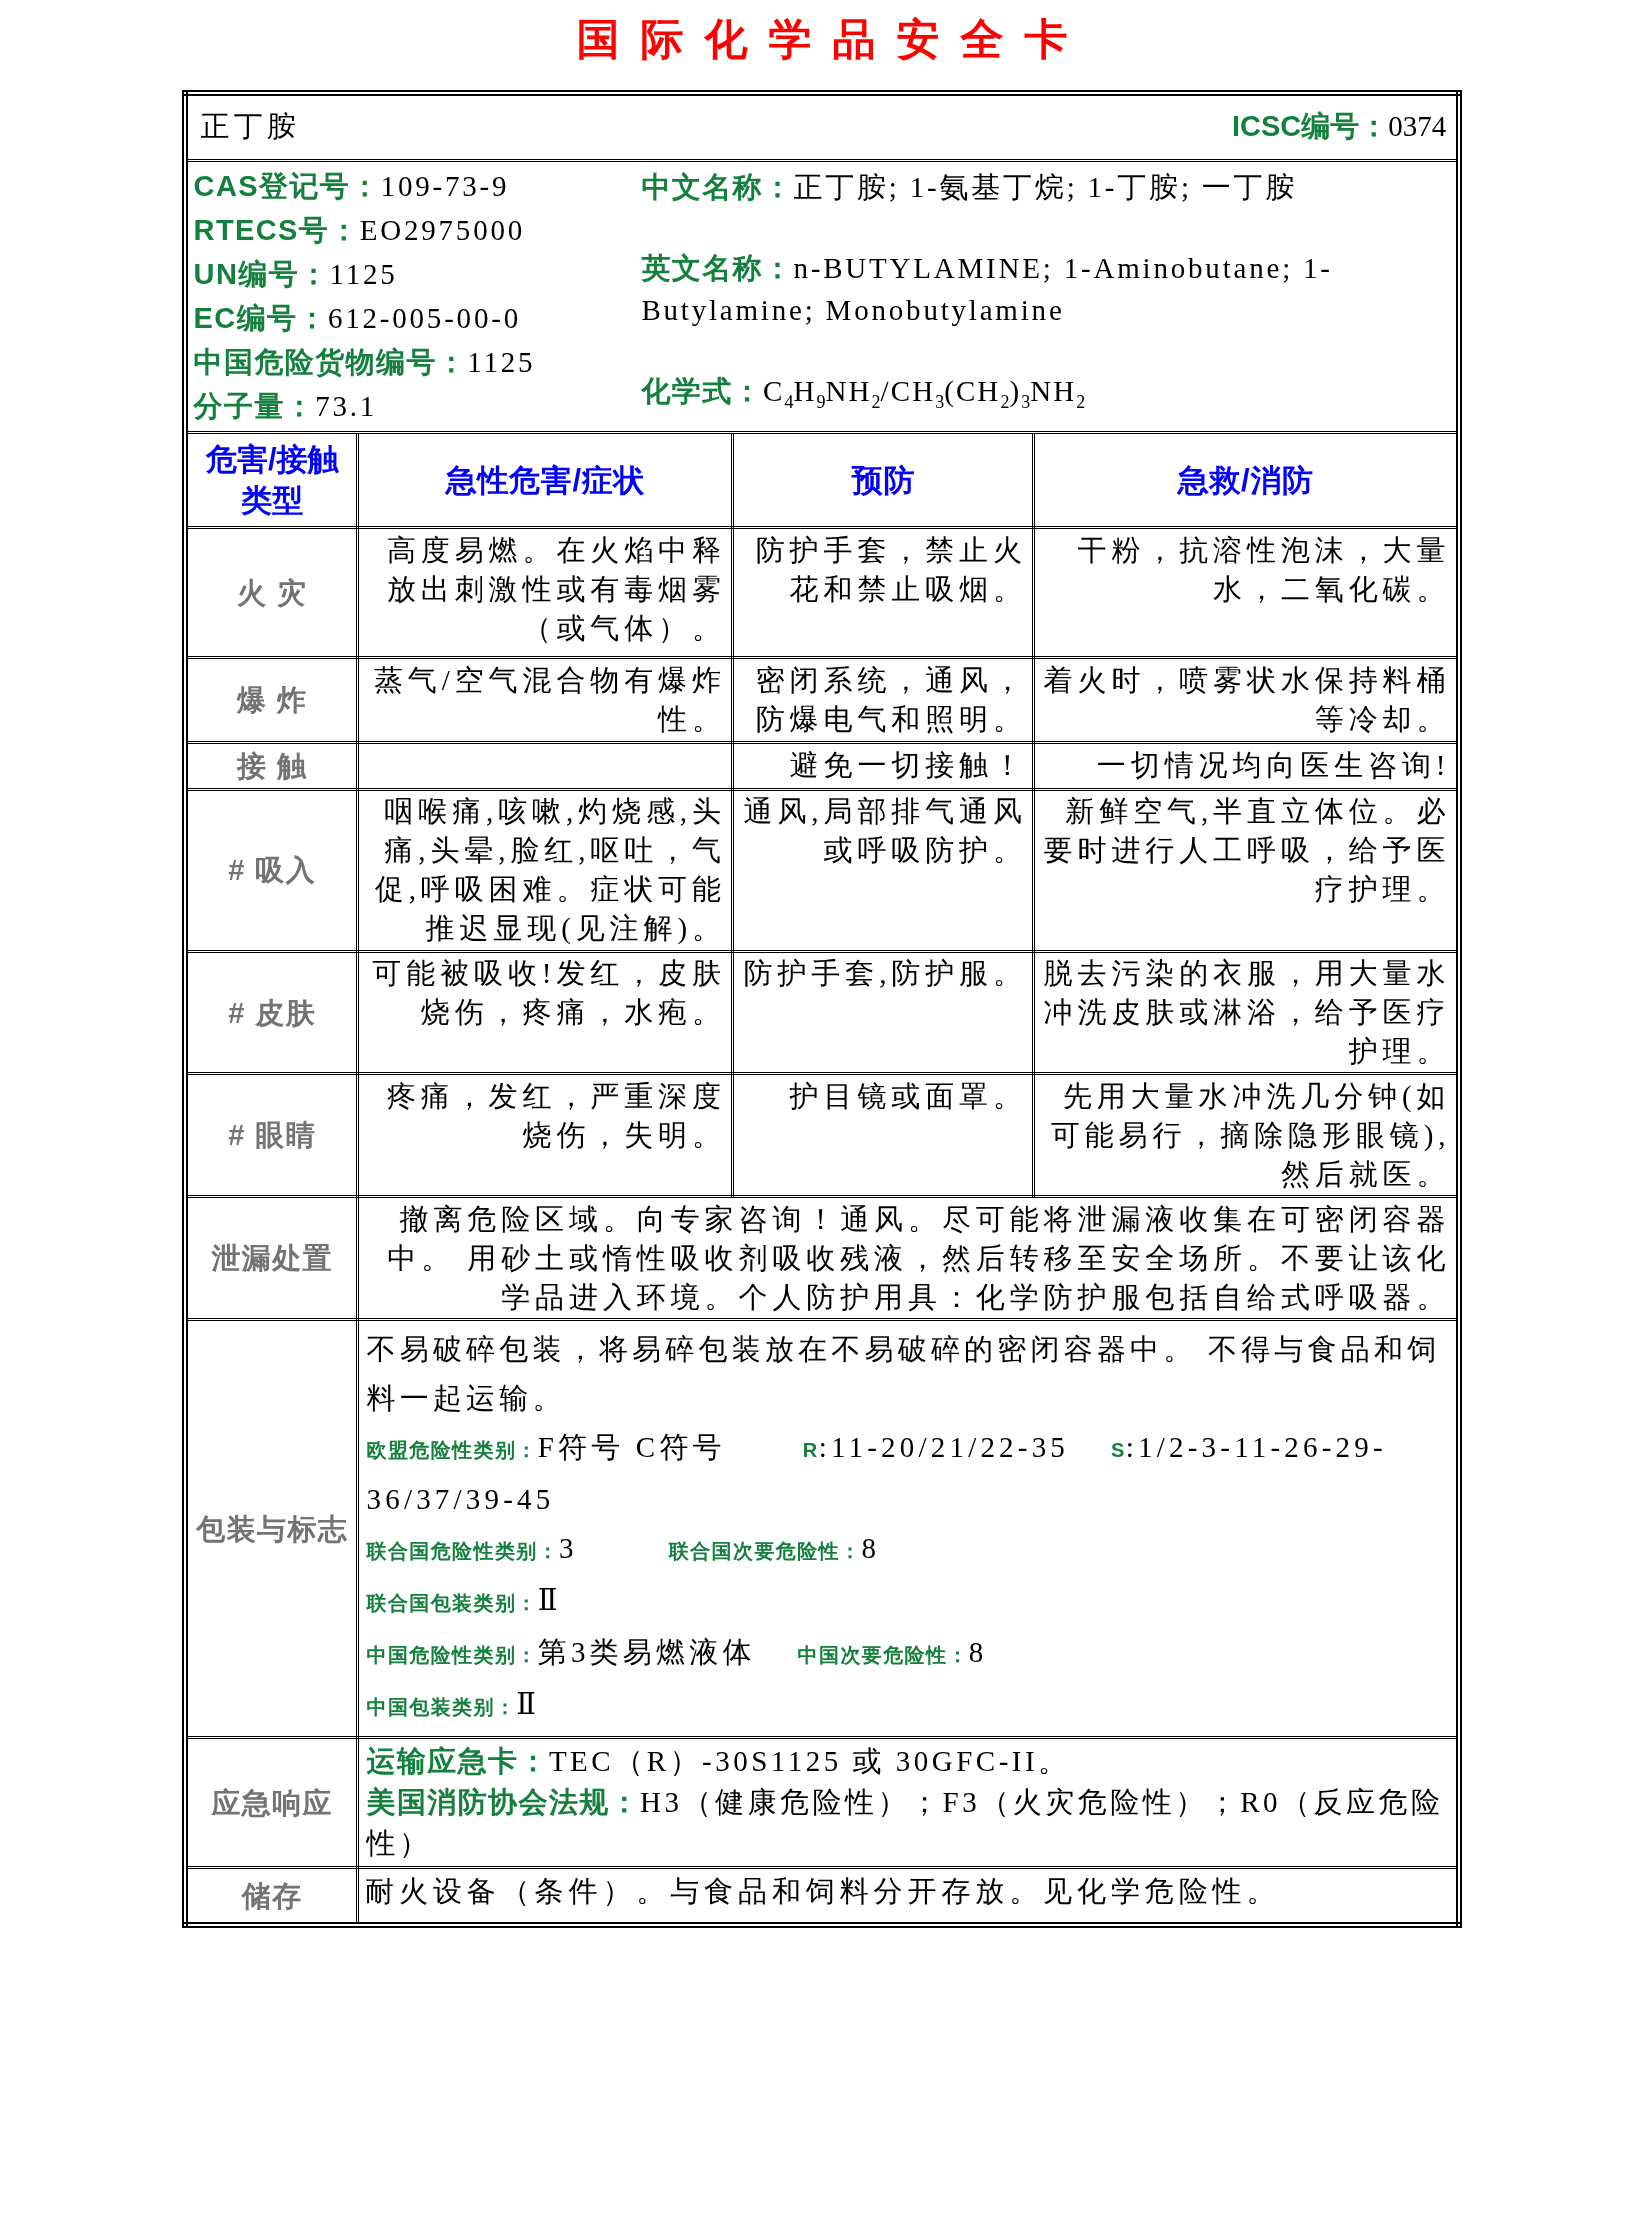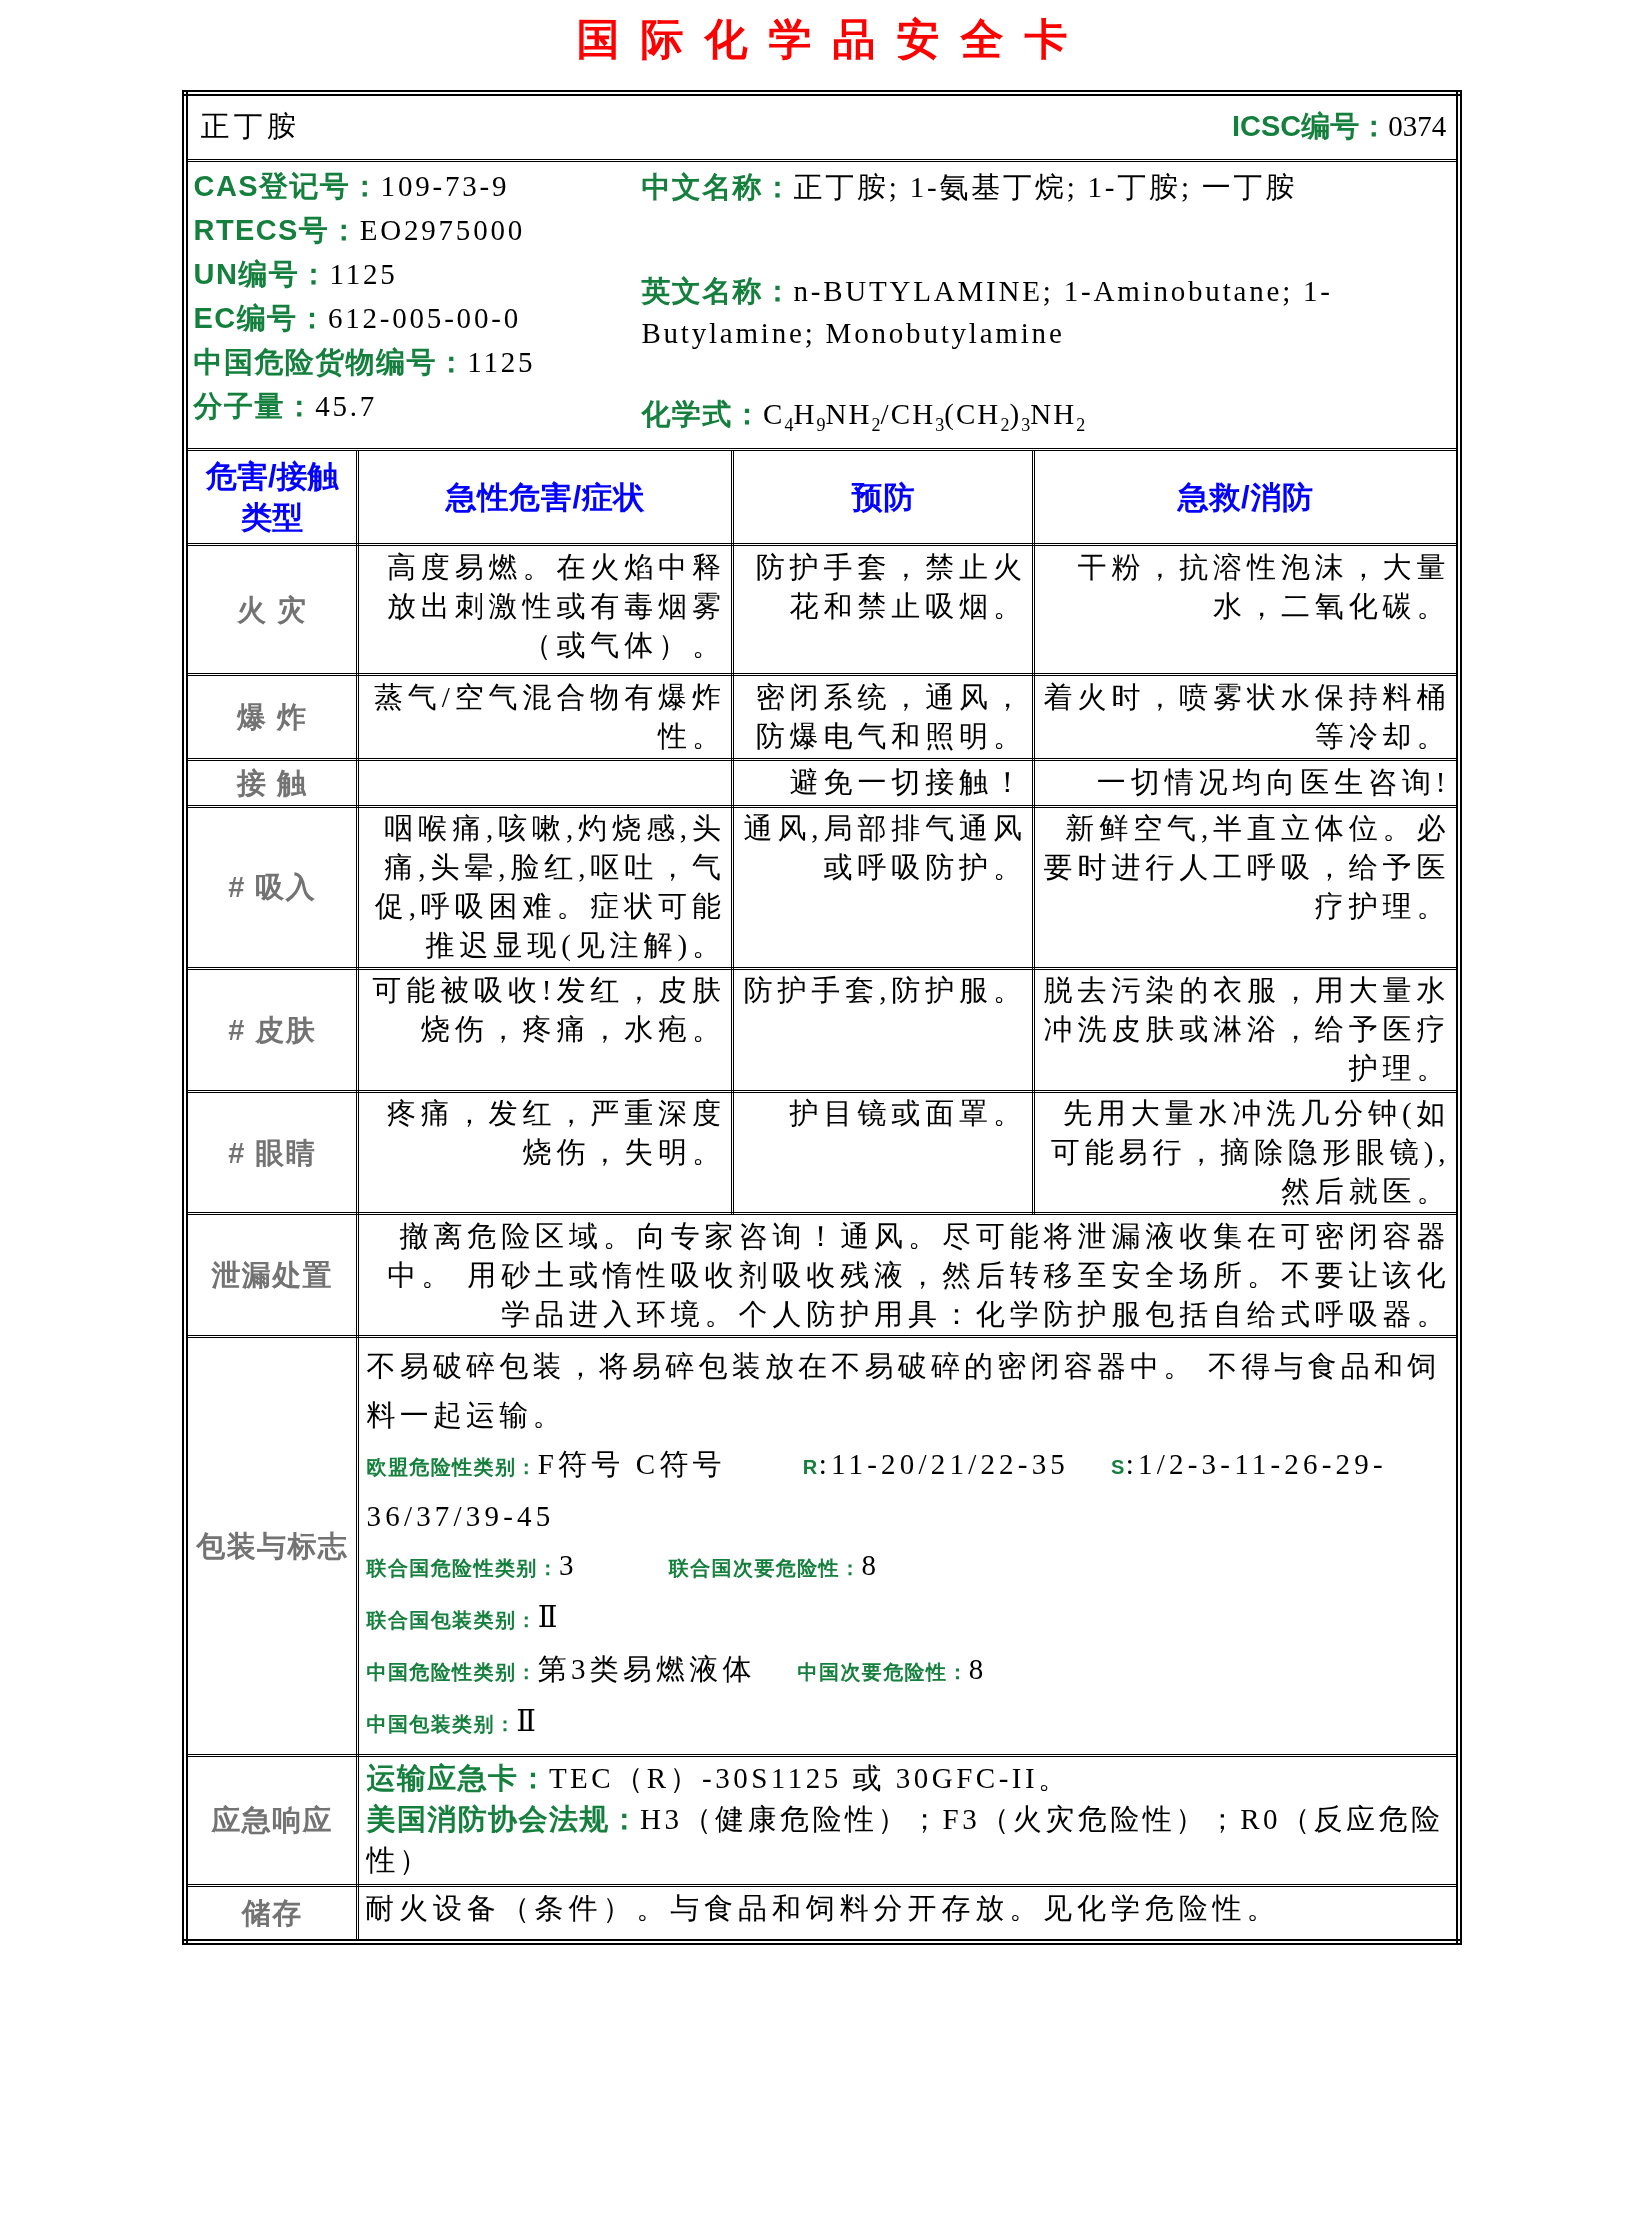--- a/index.html
+++ b/index.html
@@ -45,21 +45,21 @@
   .icsc .blabel{font-size:29px;}
   
   tr.r-id{height:270px;padding-left:38px;}
   .id-wrap{display:flex;width:100%;}
   .id-left{width:445px;flex:0 0 445px;}
   .id-right{flex:1 1 auto;padding-left:2.8px;}
   .id-line{font-size:29px;line-height:44px;letter-spacing:1.4px;white-space:nowrap;}
   .id-line .blabel{font-size:29px;}
   .id-line .val{letter-spacing:2.8px;}
   .id-cn{font-size:29px;line-height:42px;letter-spacing:2.8px;margin-top:1.4px;}
-  .id-en{font-size:29px;line-height:42px;letter-spacing:2.8px;margin-top:62px;}
+  .id-en{font-size:29px;line-height:42px;letter-spacing:2.8px;margin-top:39px;}
   .id-formula{font-size:29px;line-height:42px;letter-spacing:2.1px;margin-top:39px;}
   .id-right .blabel{font-size:29px;letter-spacing:1.4px;}
   sub{font-size:0.62em;letter-spacing:0;}
   
   tr.r-head{height:95px;}
   .hcell{
     text-align:center;vertical-align:middle;
     font-family:"Liberation Sans","DejaVu Sans",sans-serif;
     font-weight:bold;color:#0202fd;
     font-size:31px;letter-spacing:0.7px;line-height:41px;
@@ -120,21 +120,21 @@
 
   <tr class="r-id">
     <td colspan="4">
       <div class="id-wrap">
         <div class="id-left">
           <div class="id-line"><span class="blabel">CAS登记号：</span><span class="val">109-73-9</span></div>
           <div class="id-line"><span class="blabel">RTECS号：</span><span class="val">EO2975000</span></div>
           <div class="id-line"><span class="blabel">UN编号：</span><span class="val">1125</span></div>
           <div class="id-line"><span class="blabel">EC编号：</span><span class="val">612-005-00-0</span></div>
           <div class="id-line"><span class="blabel">中国危险货物编号：</span><span class="val">1125</span></div>
-          <div class="id-line"><span class="blabel">分子量：</span><span class="val">45.7</span></div>
+          <div class="id-line"><span class="blabel">分子量：</span><span class="val">73.1</span></div>
         </div>
         <div class="id-right">
           <div class="id-cn"><span class="blabel">中文名称：</span><span>正丁胺; 1-氨基丁烷; 1-丁胺; 一丁胺</span></div>
           <div class="id-en"><span class="blabel">英文名称：</span><span>n-BUTYLAMINE; 1-Aminobutane; 1-Butylamine; Monobutylamine</span></div>
           <div class="id-formula"><span class="blabel">化学式：</span><span><span>C</span><sub>4</sub><span>H</span><sub>9</sub><span>NH</span><sub>2</sub><span>/CH</span><sub>3</sub><span>(CH</span><sub>2</sub><span>)</span><sub>3</sub><span>NH</span><sub>2</sub></span></div>
         </div>
       </div>
     </td>
   </tr>
 

